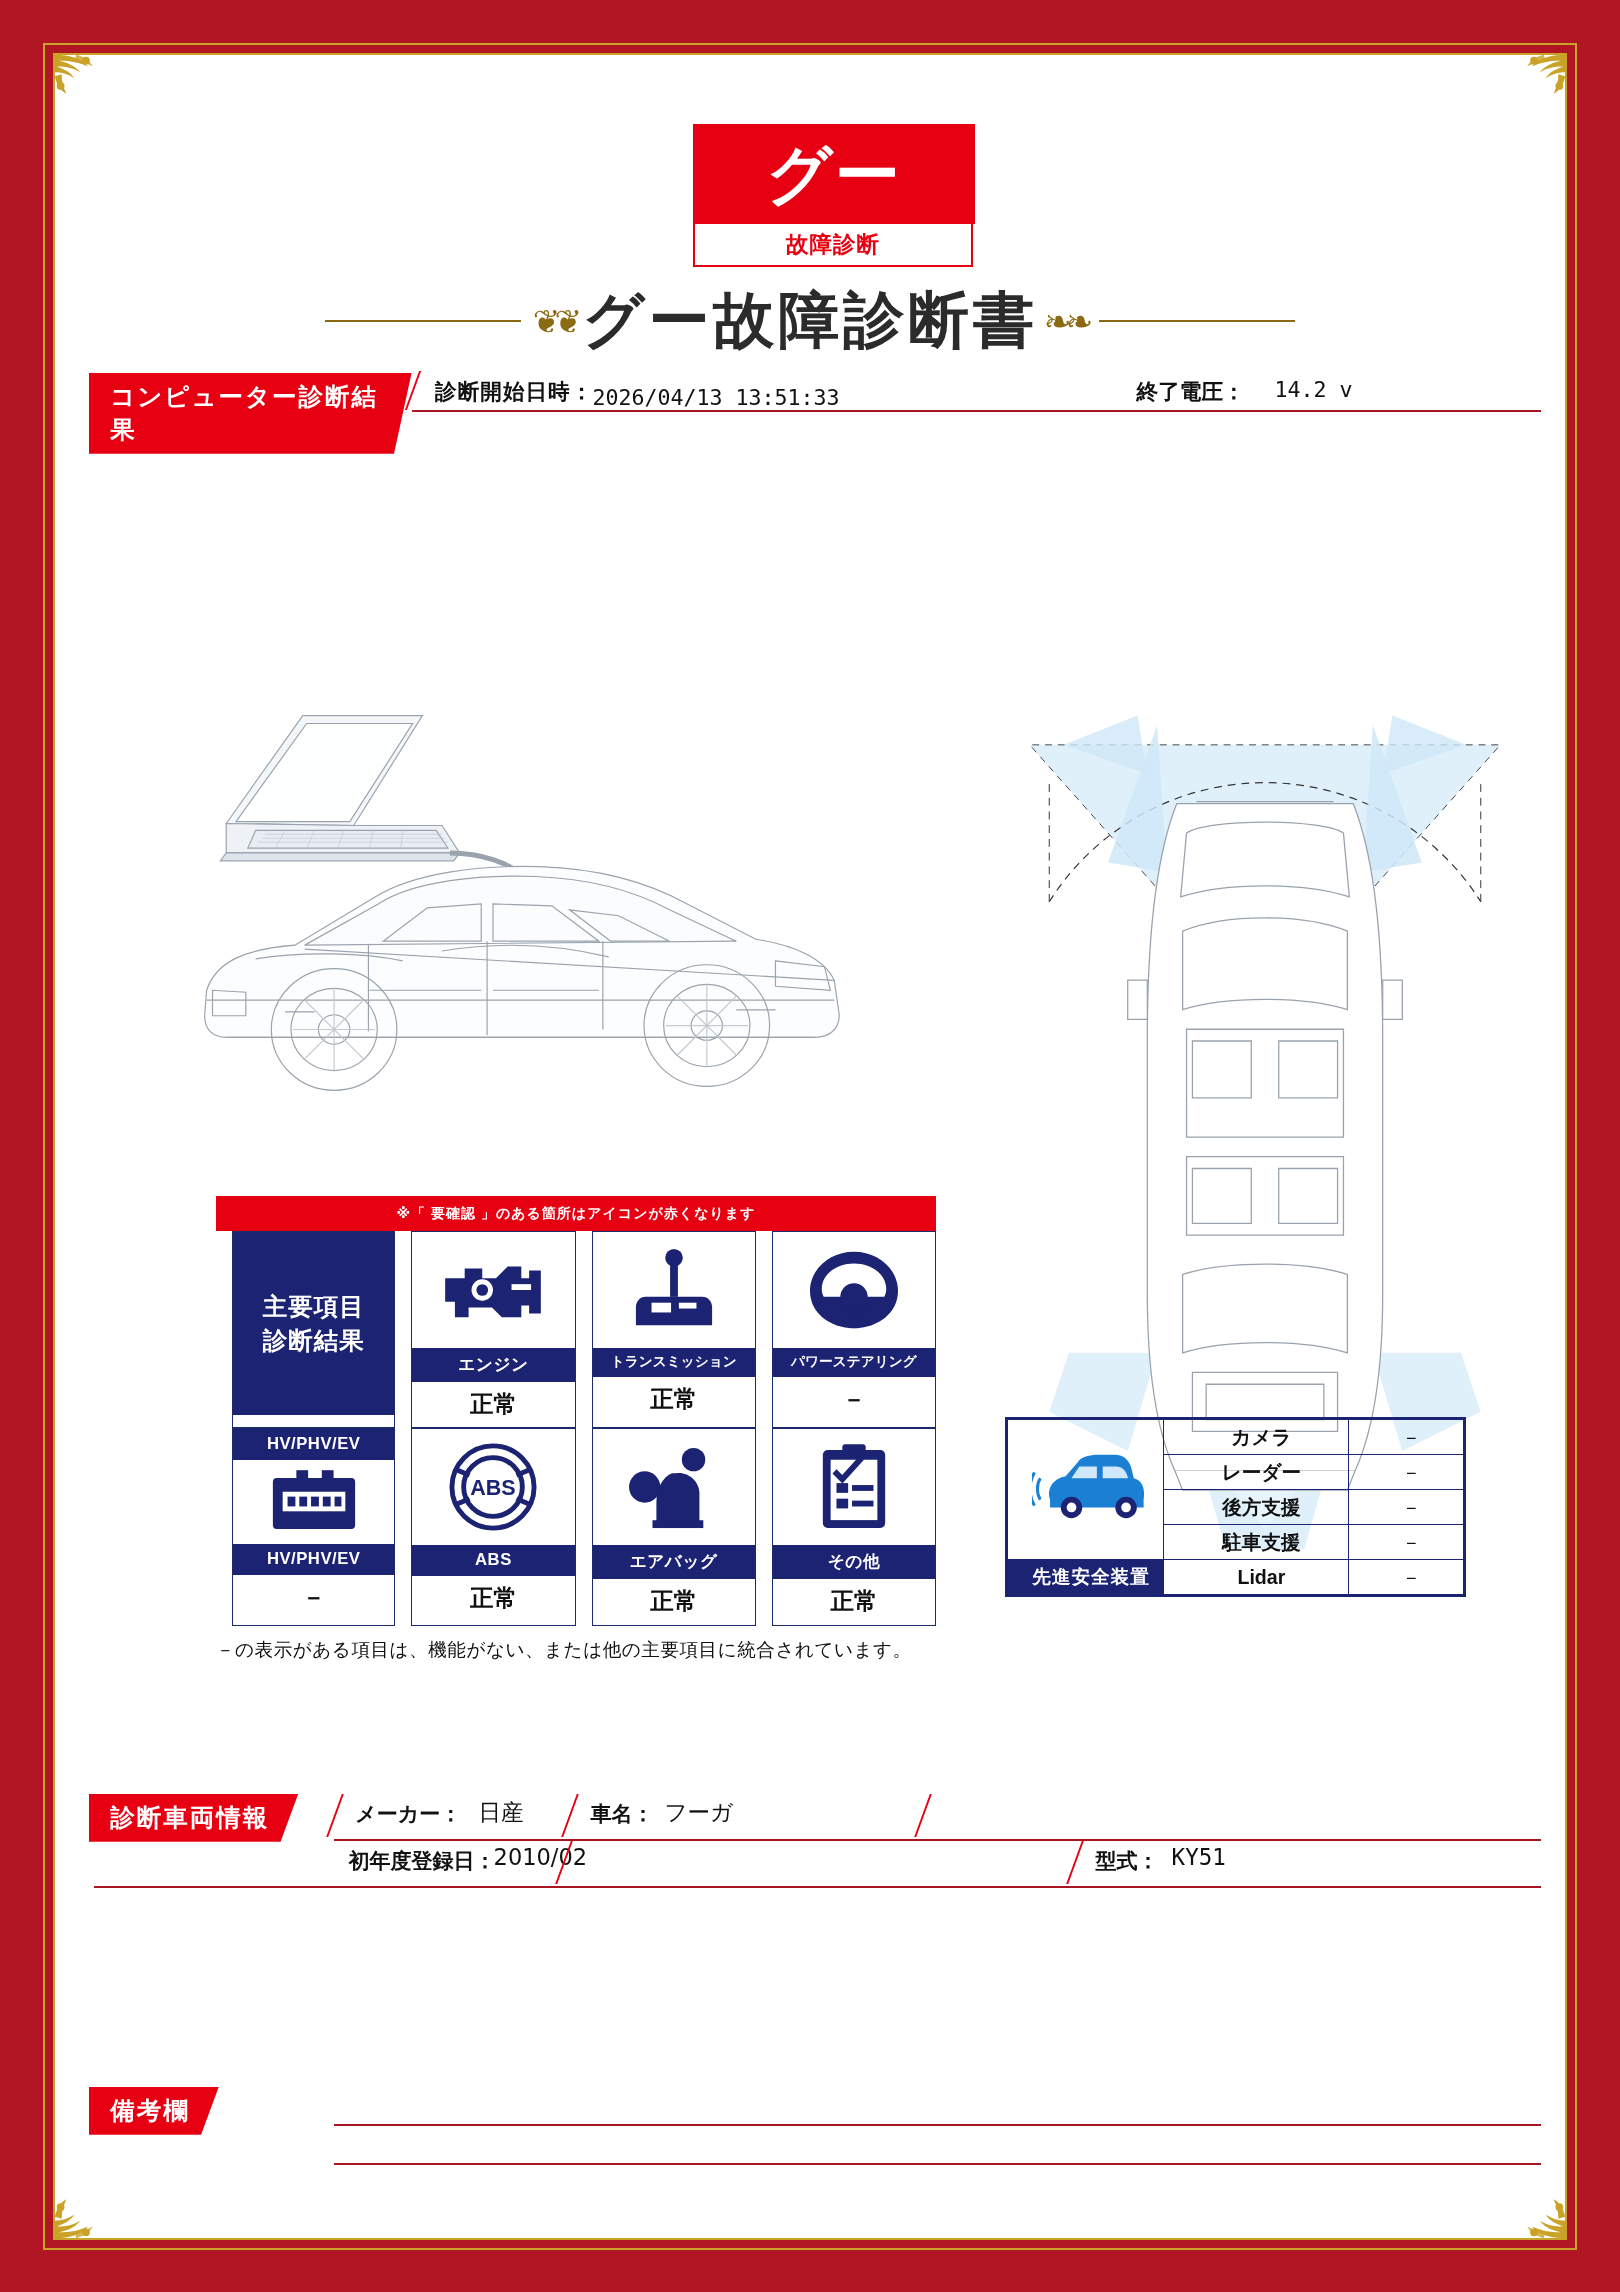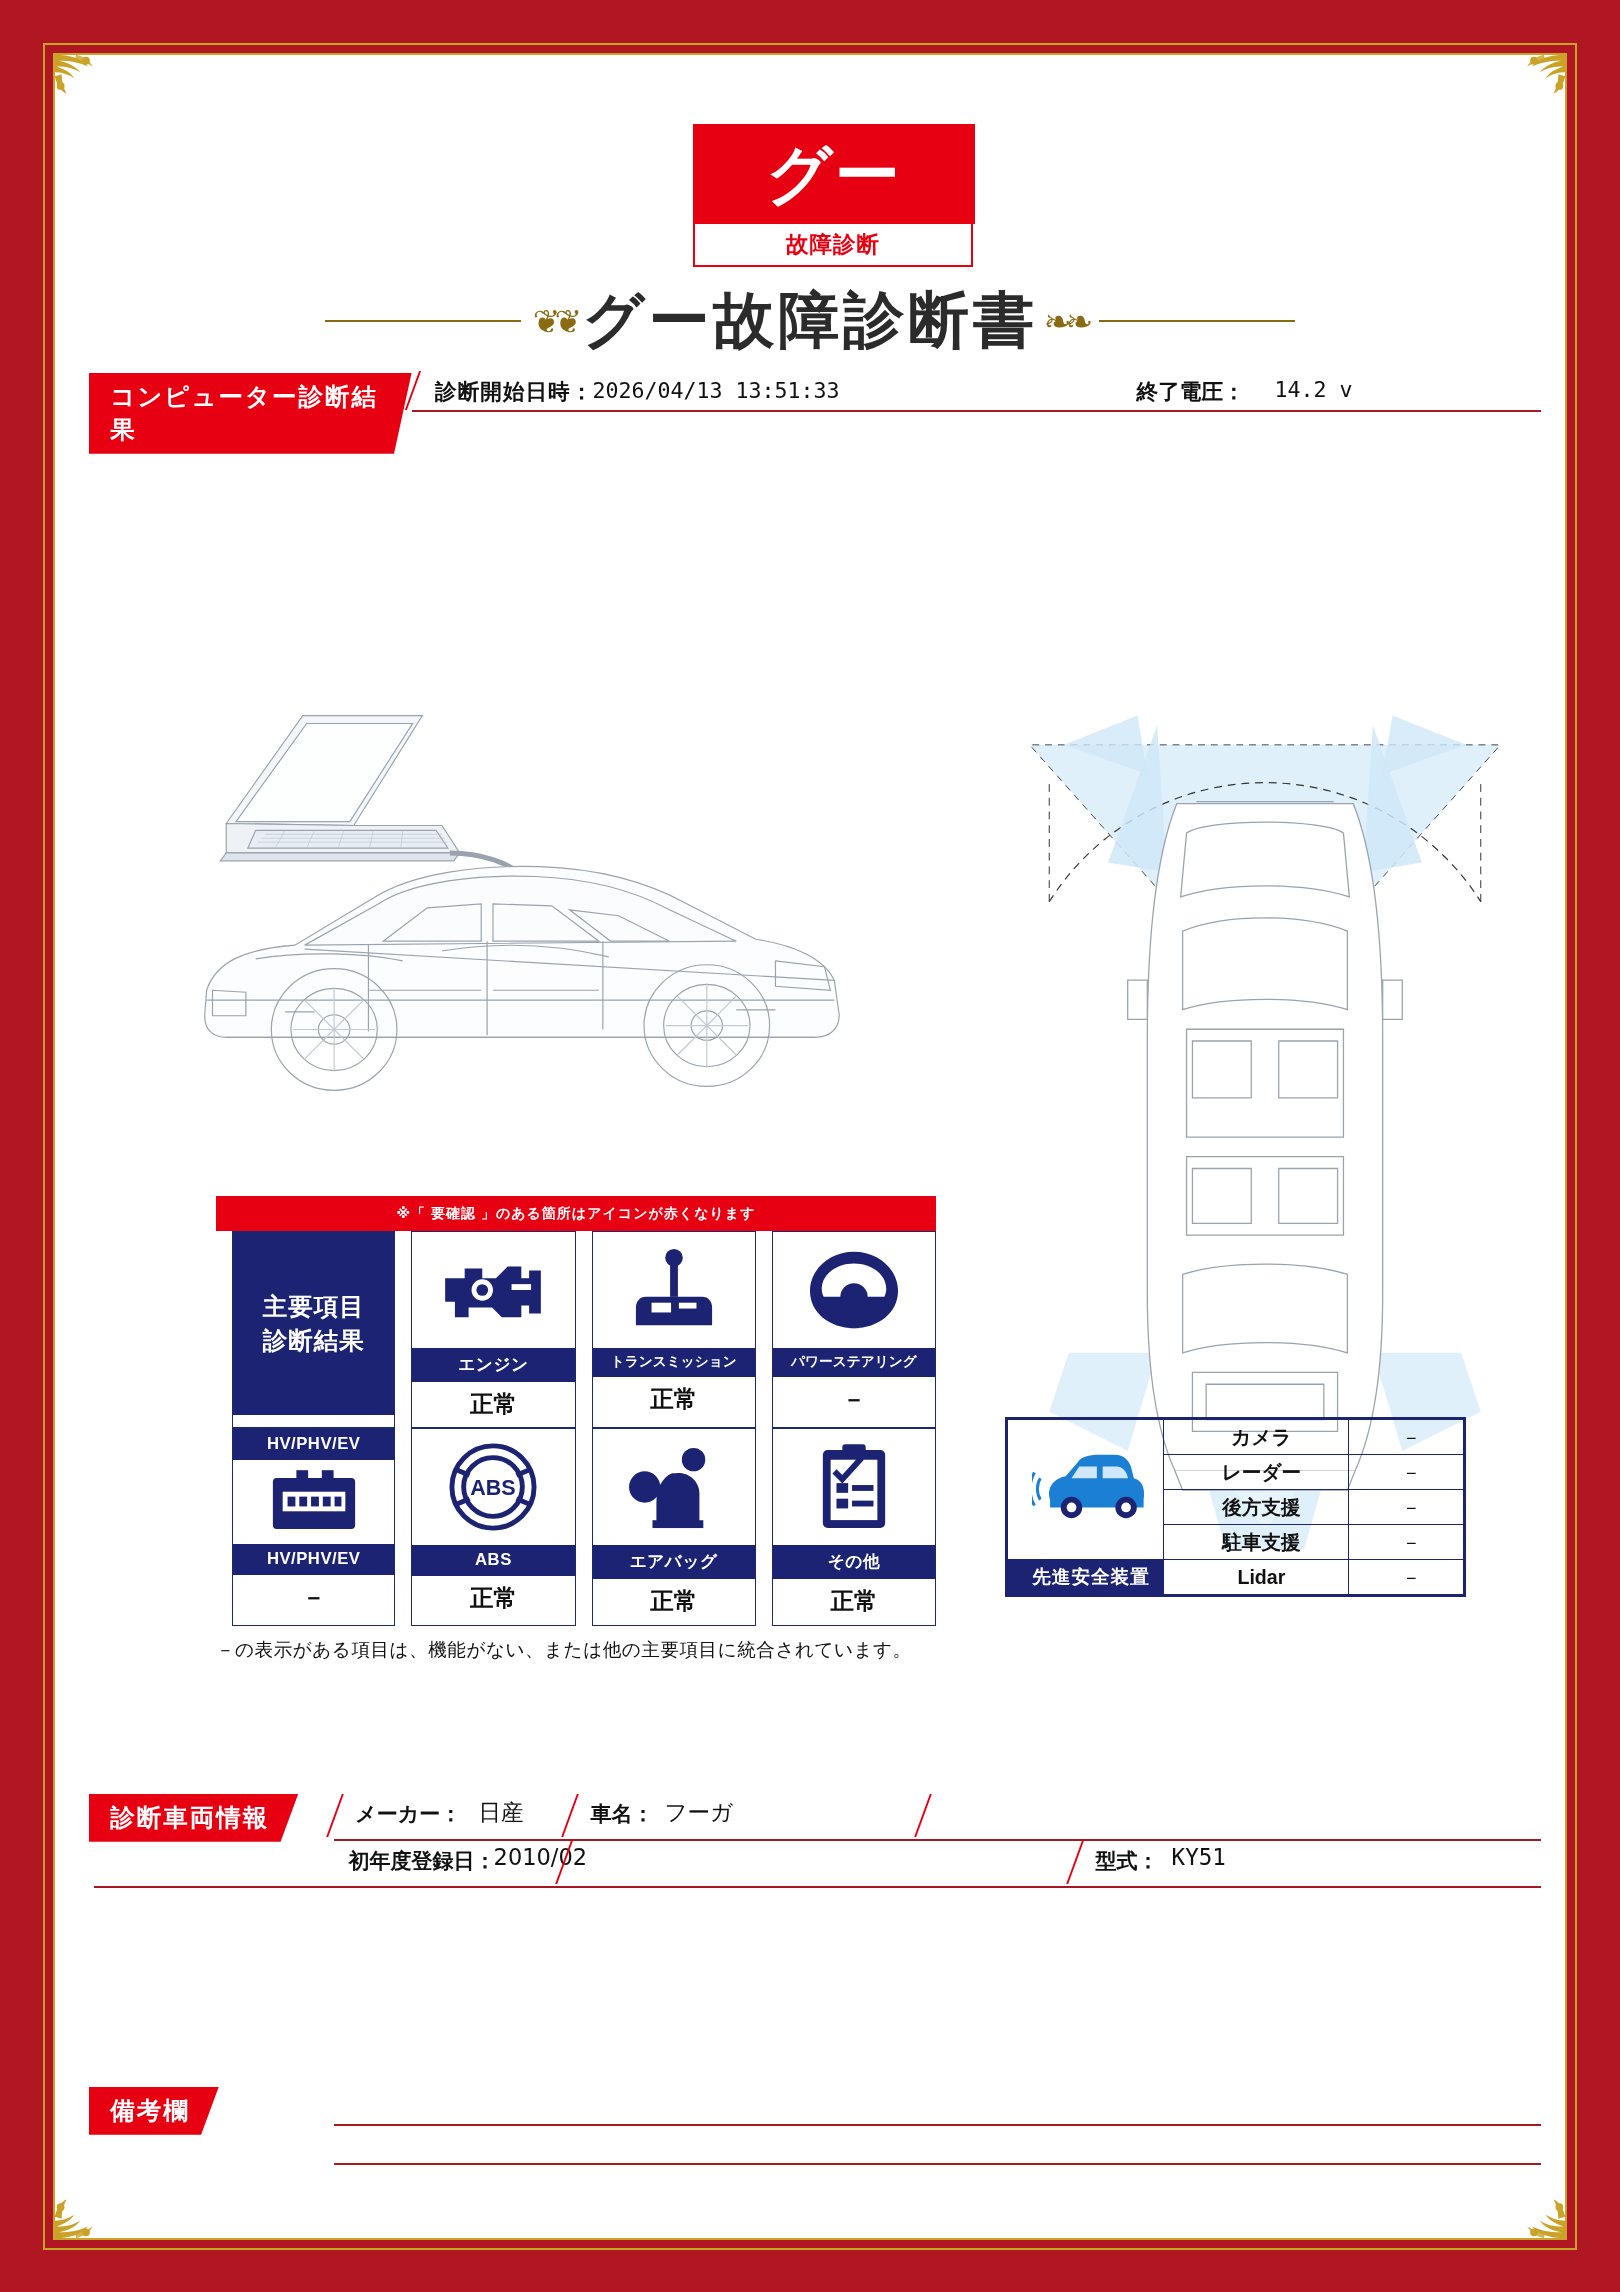--- a/index.html
+++ b/index.html
@@ -74,21 +74,21 @@
   }
 
   
   .sec-comp{position:absolute;left:19.6px;top:304px;right:9.8px;}
   .comp-head{display:flex;align-items:flex-start;}
   .comp-lines{flex:1;margin-left:0;}
   .rowline{position:relative;height:39px;}
   .rowline .slash{position:absolute;left:0;top:-2px;width:2px;height:39px;background:#e60012;transform:skewX(-20deg);}
   .rowline .underline{position:absolute;left:0;right:0;bottom:0;height:2px;background:#a71721;}
   .rowline .lbl{position:absolute;left:23.5px;top:3.9px;font-size:21.6px;font-weight:bold;color:#111;letter-spacing:1px;}
-  .rowline .val{position:absolute;left:181px;top:5px;font-size:21.6px;color:#111;font-family:"DejaVu Sans Mono",monospace;letter-spacing:0px;}
+  .rowline .val{position:absolute;left:181px;top:12px;font-size:21.6px;color:#111;font-family:"DejaVu Sans Mono",monospace;letter-spacing:0px;}
   .rowline .lbl2{position:absolute;left:725px;top:3.9px;font-size:21.6px;font-weight:bold;color:#111;}
   .rowline .val2{position:absolute;left:863px;top:3.9px;font-size:21.6px;color:#111;font-family:"DejaVu Sans Mono",monospace;}
 
   
   .ill-left{position:absolute;left:118px;top:627px;width:765px;height:461px;}
   .ill-right{position:absolute;left:941px;top:617px;width:510px;height:863px;}
 
   
   .note-bar{
     position:absolute;left:147px;top:1127px;width:720px;height:35px;background:#e60012;

